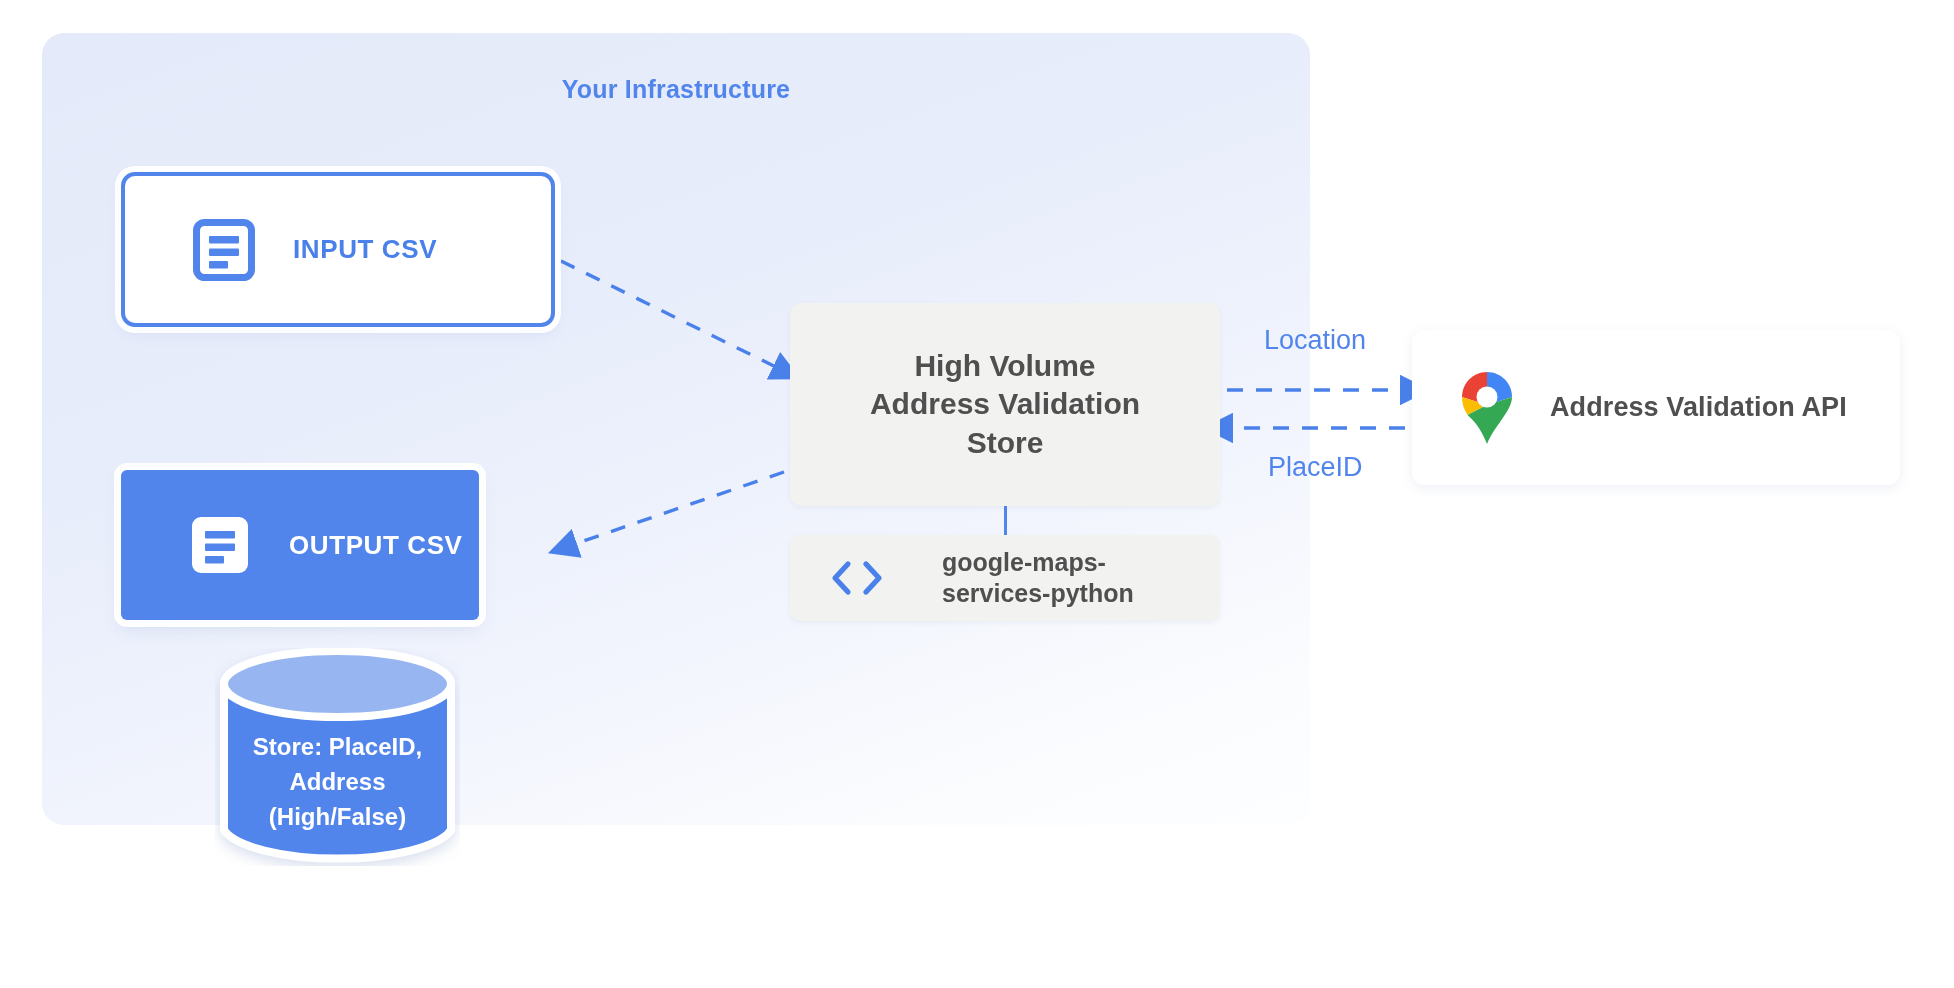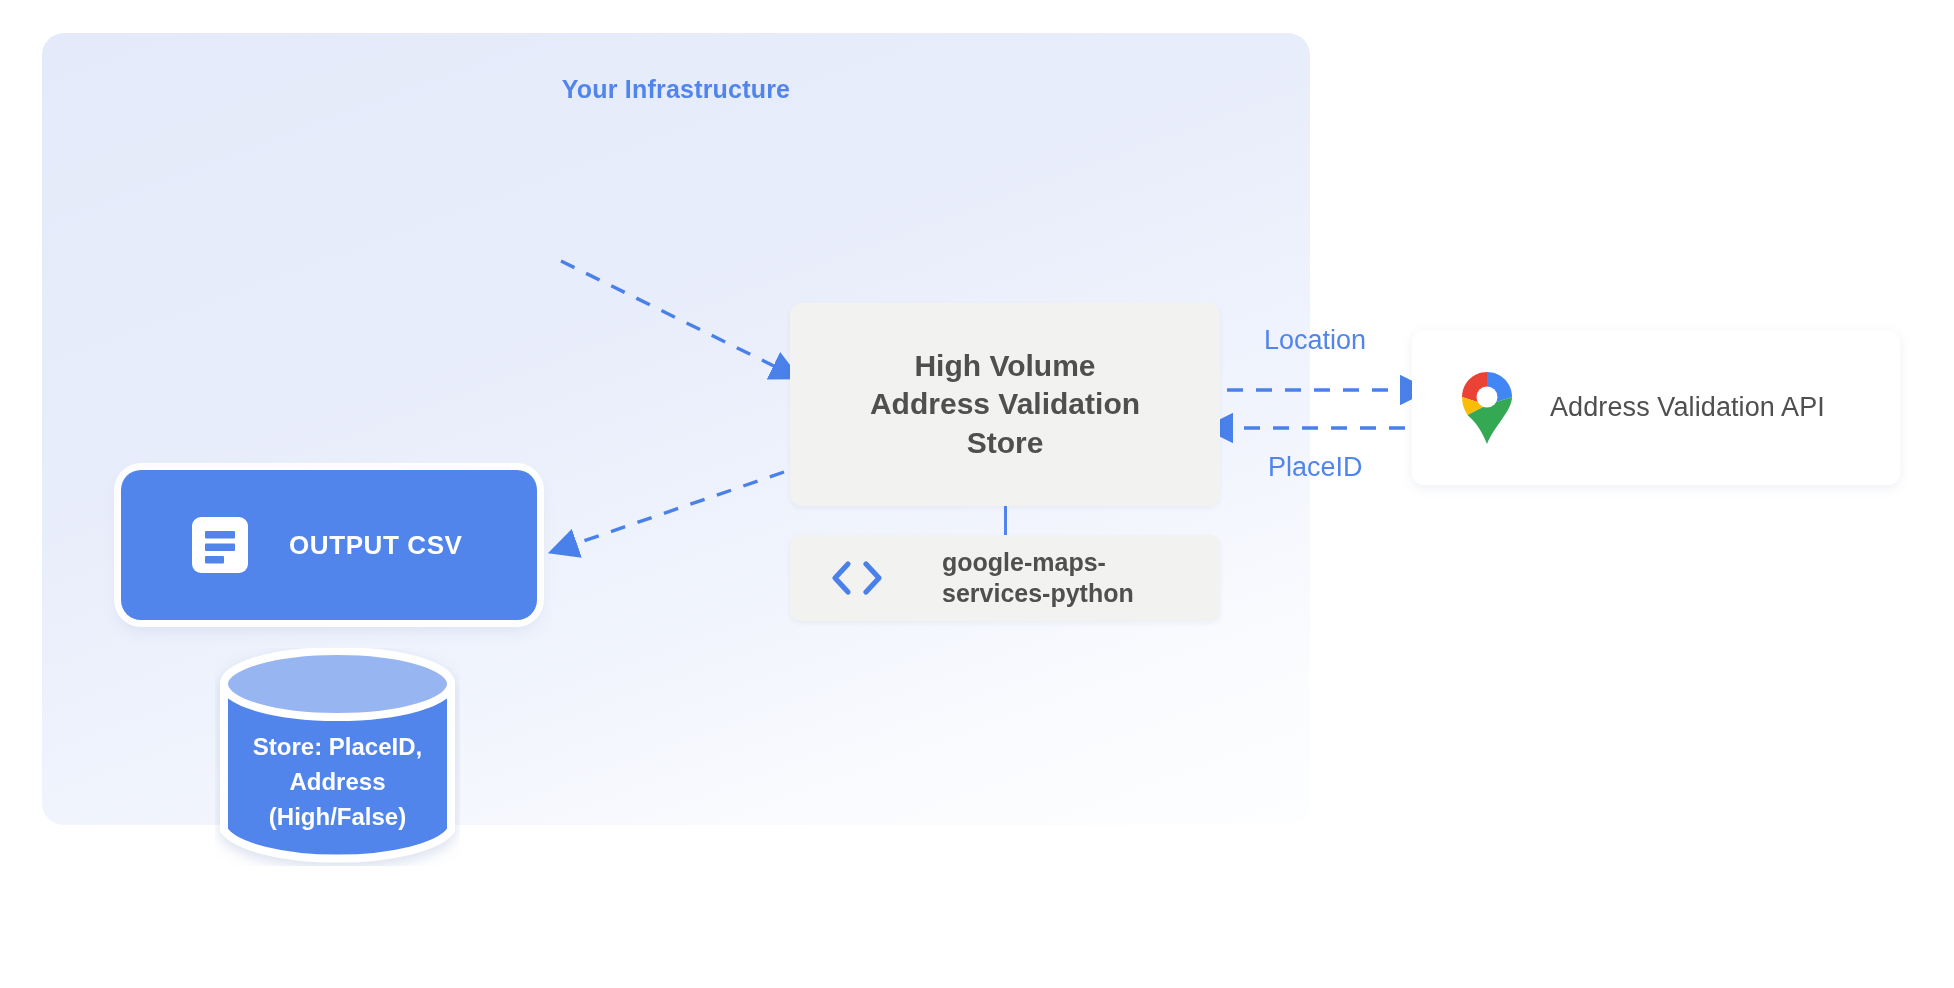--- a/index.html
+++ b/index.html
@@ -41,22 +41,22 @@
     background:#ffffff;
     box-shadow:0 0 0 6px rgba(255,255,255,.95), 0 6px 16px rgba(80,110,180,.10);
     padding-left:68px;
   }
   #input-csv .label{
     color:#4a80ea;font-size:26px;font-weight:bold;letter-spacing:.6px;margin-left:38px;
   }
 
   
   #output-csv{
-    left:121px;top:470px;width:416px;height:150px;
-    border-radius:20px;
+    left:121px;top:470px;width:358px;height:150px;
+    border-radius:6px;
     background:#5185ec;
     box-shadow:0 0 0 7px rgba(255,255,255,.95), 0 8px 18px rgba(80,110,180,.16);
     padding-left:68px;
   }
   #output-csv .label{
     color:#ffffff;font-size:26px;font-weight:bold;letter-spacing:.6px;margin-left:38px;
   }
 
   
   .doc-icon{width:62px;height:62px;flex:0 0 62px;}
@@ -95,21 +95,21 @@
 
   
   #api-box{
     left:1412px;top:330px;width:488px;height:155px;
     border-radius:12px;
     background:#ffffff;
     padding-left:44px;
     box-shadow:0 3px 12px rgba(90,110,160,.10);
   }
   #api-box .label{
-    color:#4f4f4f;font-size:27px;font-weight:normal;margin-left:32px;letter-spacing:.1px;
+    color:#4f4f4f;font-size:27px;font-weight:bold;margin-left:32px;letter-spacing:.1px;
   }
   .pin-icon{width:62px;height:74px;flex:0 0 62px;}
 
   
   #db-cylinder{
     position:absolute;left:215px;top:648px;width:245px;height:218px;
   }
   #db-label{
     position:absolute;left:215px;top:730px;width:245px;
     text-align:center;color:#ffffff;font-size:24px;font-weight:bold;line-height:1.45;
@@ -145,20 +145,29 @@
     <line x1="1227" y1="390" x2="1405" y2="390" stroke="#4a80ea" stroke-width="3.4" stroke-dasharray="16,13" marker-end="url(#arrowhead)"></line>
 
     <line x1="1405" y1="428" x2="1228" y2="428" stroke="#4a80ea" stroke-width="3.4" stroke-dasharray="16,13" marker-end="url(#arrowhead)"></line>
   </svg>
 
   <div id="script-lib-connector"></div>
 
   <div class="edge-label" id="label-location">Location</div>
   <div class="edge-label" id="label-placeid">PlaceID</div>
 
+  <div class="card" id="input-csv">
+    <svg class="doc-icon" viewBox="0 0 62 62">
+      <rect x="3.5" y="3.5" width="55" height="55" rx="8" ry="8" fill="none" stroke="#5185ec" stroke-width="7"></rect>
+      <rect x="16" y="17" width="30" height="7.5" rx="1" fill="#5185ec"></rect>
+      <rect x="16" y="29.5" width="30" height="7.5" rx="1" fill="#5185ec"></rect>
+      <rect x="16" y="42" width="19" height="7.5" rx="1" fill="#5185ec"></rect>
+    </svg>
+    <span class="label">INPUT CSV</span>
+  </div>
 
   <div class="card" id="output-csv">
     <svg class="doc-icon" viewBox="0 0 62 62">
       <rect x="3" y="3" width="56" height="56" rx="9" ry="9" fill="#ffffff"></rect>
       <rect x="16" y="17" width="30" height="7.5" rx="1" fill="#5185ec"></rect>
       <rect x="16" y="29.5" width="30" height="7.5" rx="1" fill="#5185ec"></rect>
       <rect x="16" y="42" width="19" height="7.5" rx="1" fill="#5185ec"></rect>
     </svg>
     <span class="label">OUTPUT CSV</span>
   </div>

